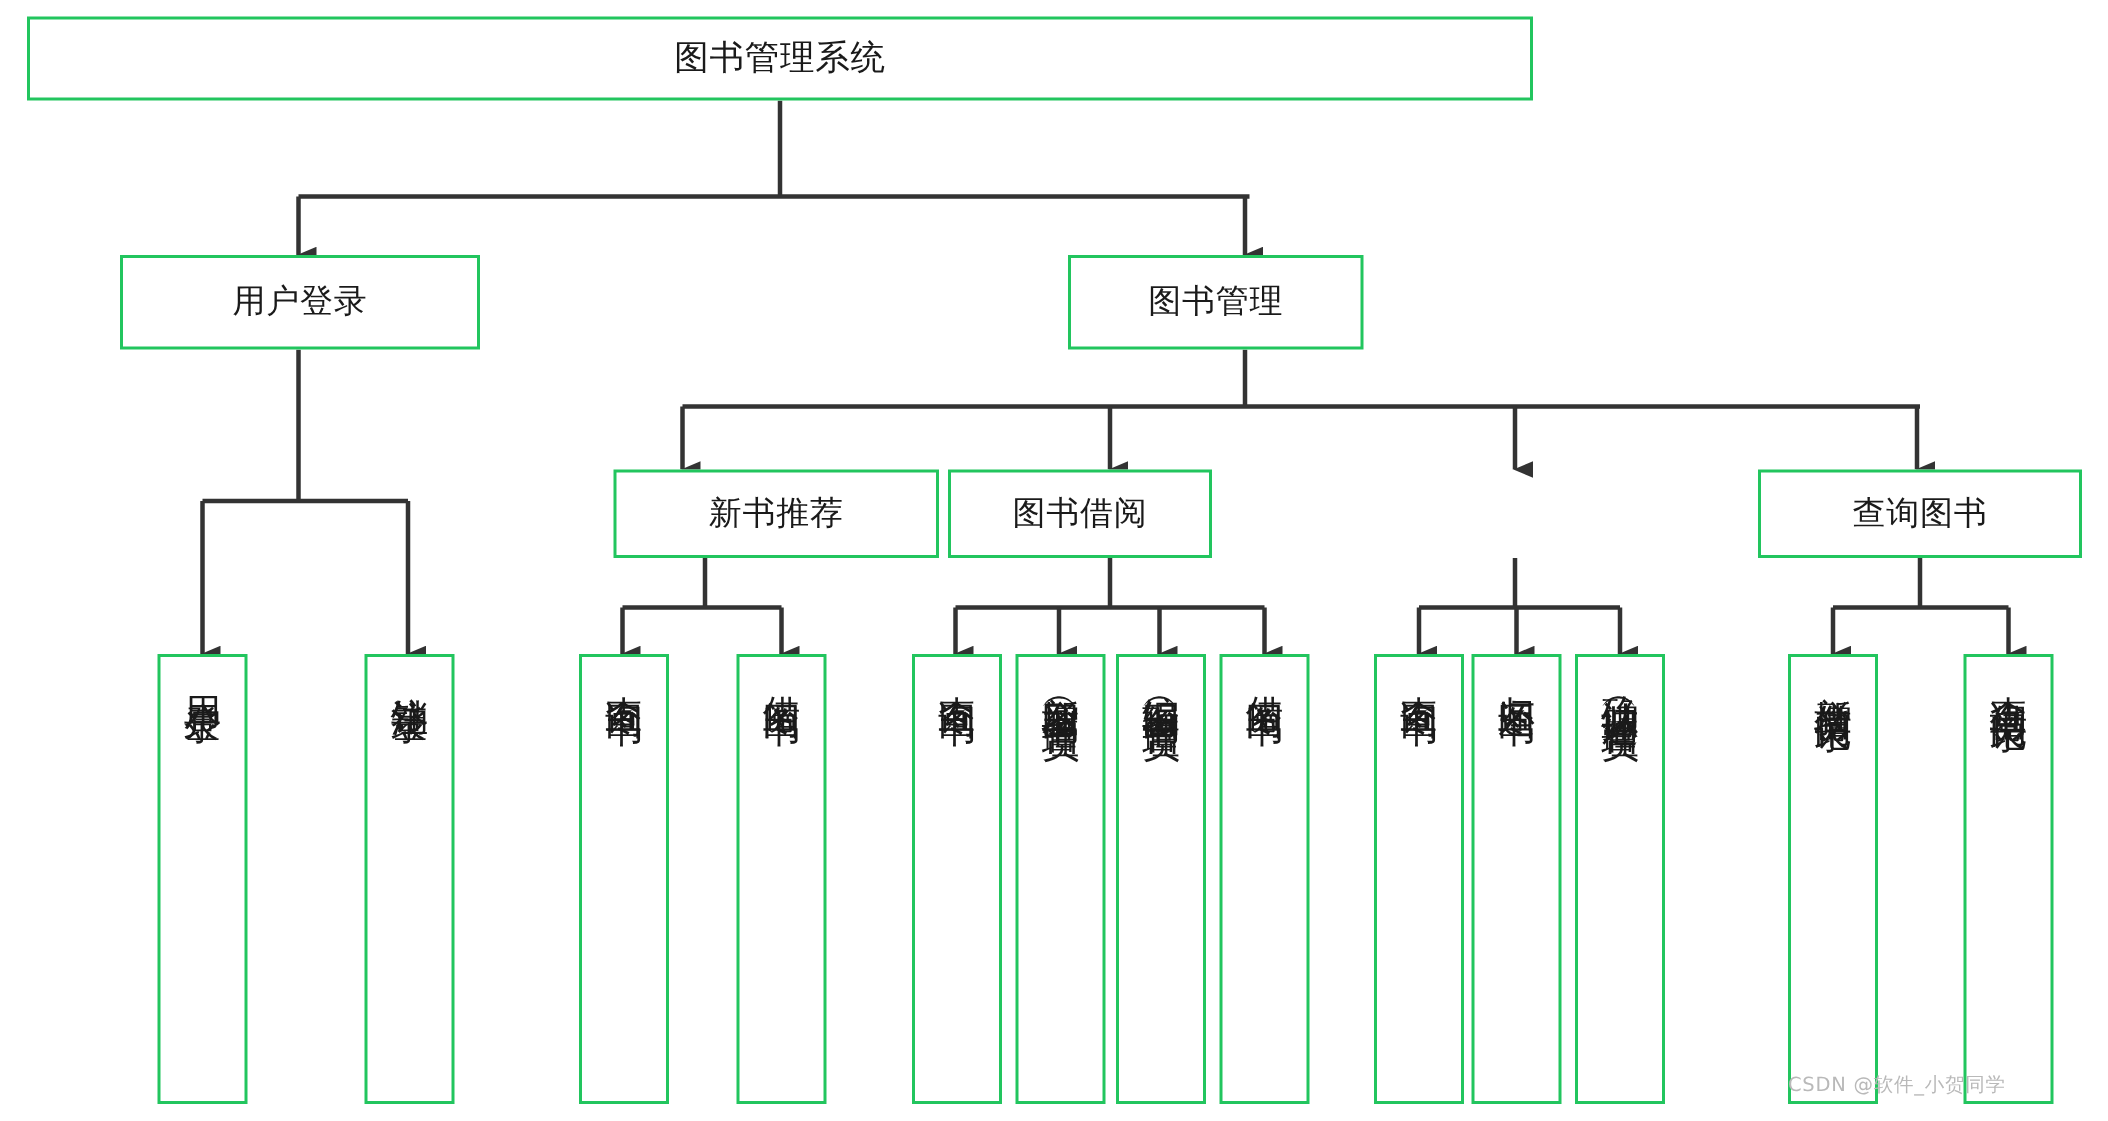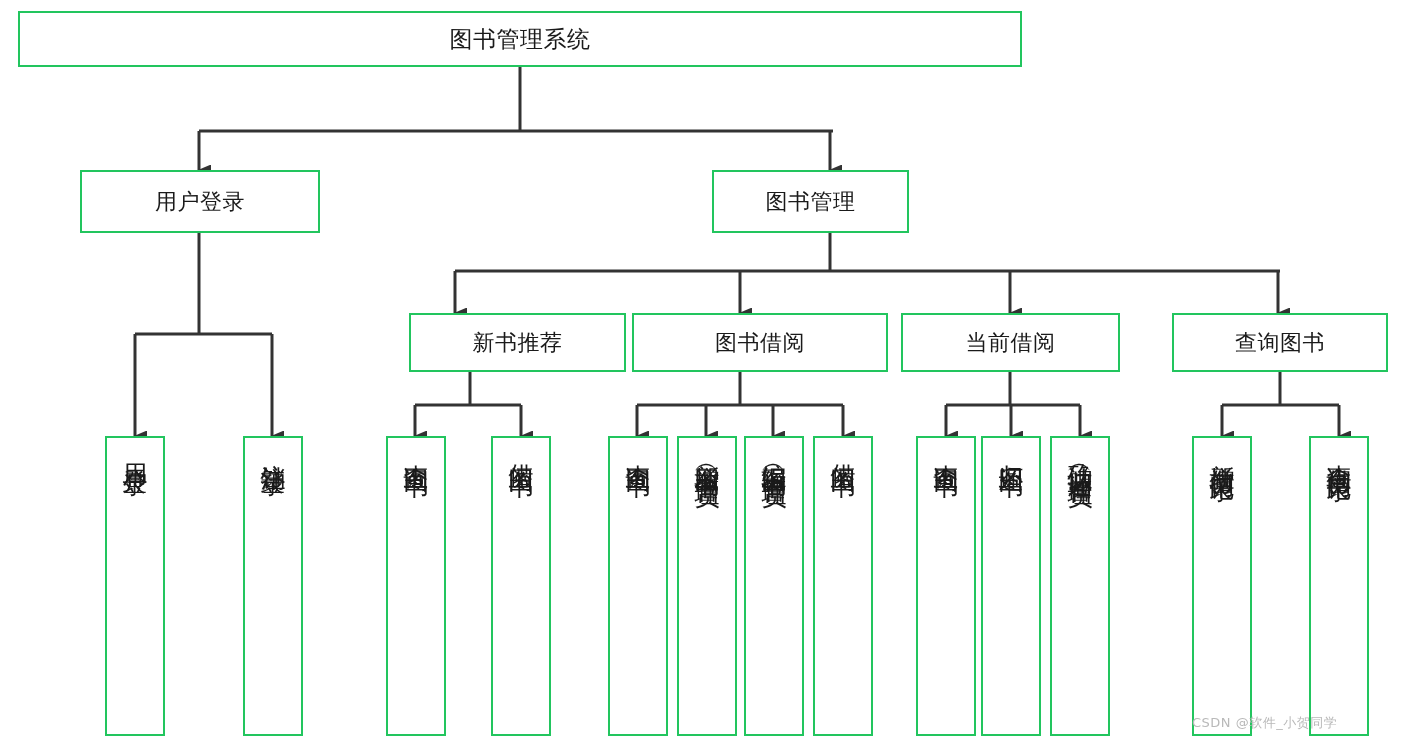--- a/index.html
+++ b/index.html
@@ -121,25 +121,22 @@
   <div class="node h-node" style="left:80px;top:170px;width:240px;height:63px;">
     <span class="lbl">用户登录</span>
   </div>
   <div class="node h-node" style="left:712px;top:170px;width:197px;height:63px;justify-content:center;">
     <span class="lbl">图书管理</span>
   </div>
 
   <div class="node h-node" style="left:361px;top:313px;width:217px;height:59px;margin-left:48px;">
     <span class="lbl">新书推荐</span>
   </div>
-  <div class="node h-node" style="left:632px;top:313px;width:256px;height:59px;">
+  <div class="node h-node" style="left:632px;top:313px;width:176px;height:59px;">
     <span class="lbl">图书借阅</span>
-  </div>
-  <div class="node h-node" style="left:901px;top:313px;width:219px;height:59px;">
-    <span class="lbl">当前借阅</span>
   </div>
   <div class="node h-node" style="left:1172px;top:313px;width:216px;height:59px;">
     <span class="lbl">查询图书</span>
   </div>
 
   <div class="node v-node" style="left:105px;top:436px;width:60px;height:300px;">
     <span class="lbl">用户登录</span>
   </div>
   <div class="node v-node" style="left:243px;top:436px;width:60px;height:300px;">
     <span class="lbl">注销登录</span>

